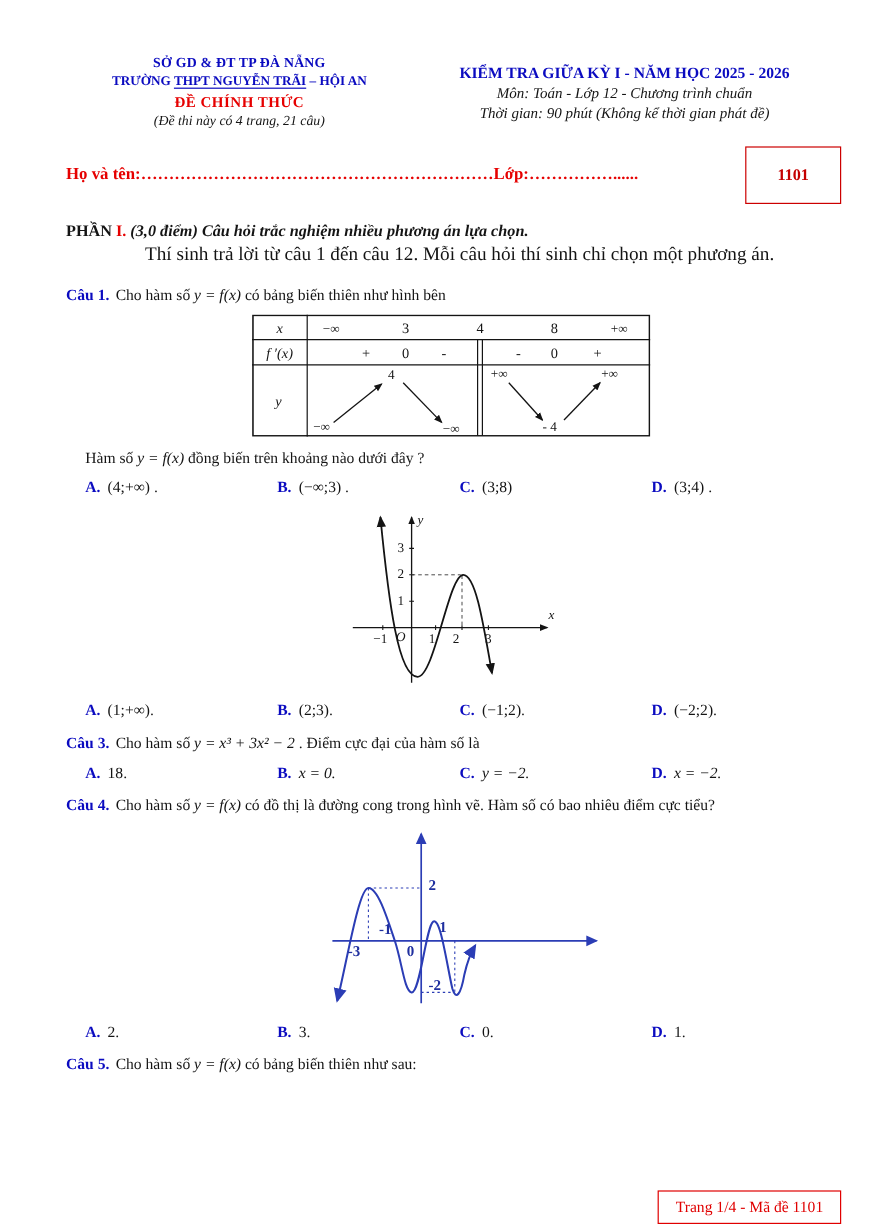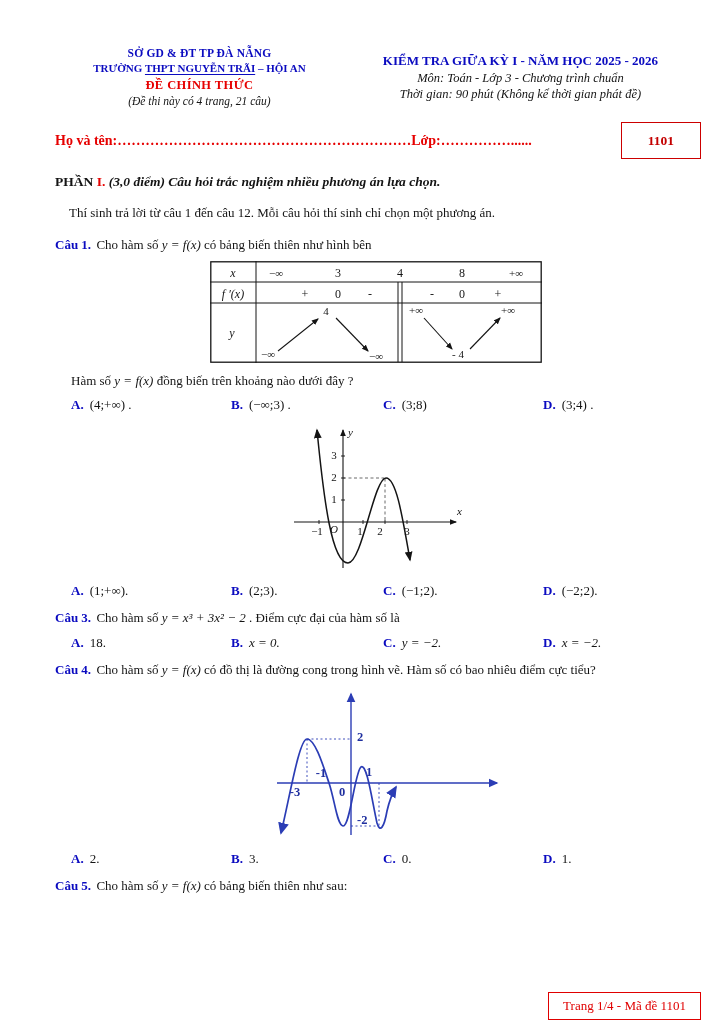--- a/index.html
+++ b/index.html
@@ -25,27 +25,27 @@
   .dept   { font-size:11.5px; letter-spacing:.2px; }
   .school { font-size:11px; }
   .official { font-size:12.5px; letter-spacing:.4px; margin-top:1px; }
   .note   { font-size:11.5px; margin-top:1px; }
   .exam-title { font-size:13px; }
   .sub-line   { font-size:12.5px; }
 
   
   .student-row { display:flex; align-items:center; margin-top:13px; }
   .student-line { flex:1; font-size:14px; white-space:nowrap; overflow:hidden; }
-  .code-box { width:80px; height:37px; border:1.6px solid #cc0000; color:#c40000;
+  .code-box { width:80px; height:48px; border:1.6px solid #cc0000; color:#c40000;
               font-weight:bold; font-size:13.5px; display:flex; align-items:center;
               justify-content:center; margin-left:14px; margin-right:-4px; }
 
   
   .part-title { margin-top:15px; font-size:13.5px; }
-  .part-instr { margin-top:15px; padding-left:14px; font-size:13px; }
+  .part-instr { margin-top:3px; padding-left:14px; font-size:16px;text-align:center; }
 
   
   .q { margin-top:9px; }
   .q-line { line-height:1.5; }
   .q-label { color:#0b0bc0; font-weight:bold; margin-right:2px; }
   .q-sub { padding-left:16px; margin-top:4px; line-height:1.5; }
   .figure { text-align:center; margin:6px auto 2px auto; }
   .figure.shift { transform:translateX(14px); }
 
   .opts { display:grid; grid-template-columns:160px 152px 160px auto;
@@ -66,21 +66,21 @@
 
   <header class="hdr">
     <div class="hdr-left">
       <div class="dept blue bold">SỞ GD &amp; ĐT TP ĐÀ NẴNG</div>
       <div class="school blue bold"><span>TRƯỜNG </span><span class="u">THPT NGUYỄN TRÃI</span><span> – HỘI AN</span></div>
       <div class="official red bold">ĐỀ CHÍNH THỨC</div>
       <div class="note it">(Đề thi này có 4 trang, 21 câu)</div>
     </div>
     <div class="hdr-right">
       <div class="exam-title blue bold">KIỂM TRA GIỮA KỲ I - NĂM HỌC 2025 - 2026</div>
-      <div class="sub-line it">Môn: Toán - Lớp 3 - Chương trình chuẩn</div>
+      <div class="sub-line it">Môn: Toán - Lớp 12 - Chương trình chuẩn</div>
       <div class="sub-line it">Thời gian: 90 phút (Không kể thời gian phát đề)</div>
     </div>
   </header>
 
   <div class="student-row">
     <div class="student-line red bold"><span>Họ và tên:</span><span>………………………………………………………</span><span>Lớp:</span><span>……………......</span></div>
     <div class="code-box">
         <span>1101</span>
       </div>
   </div>

